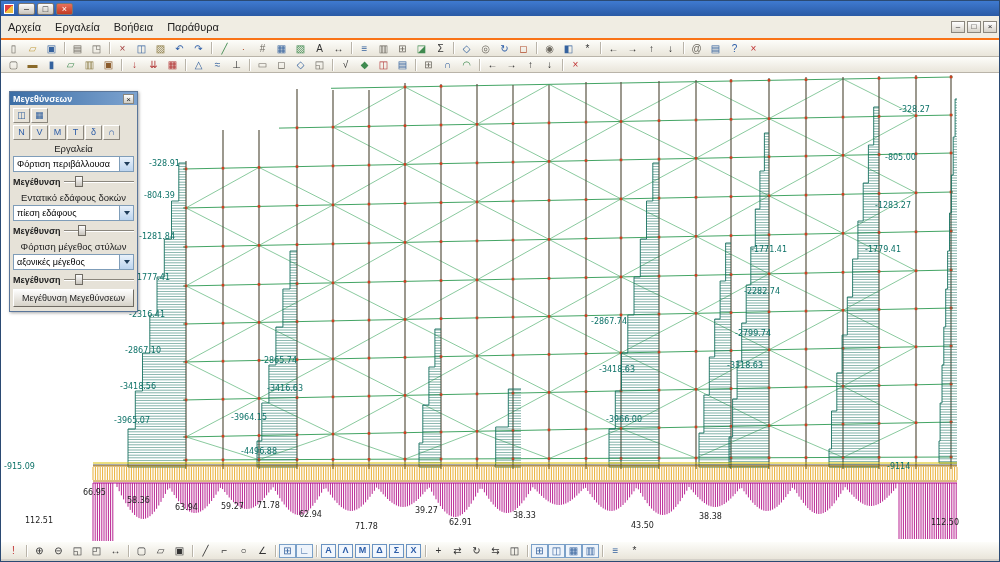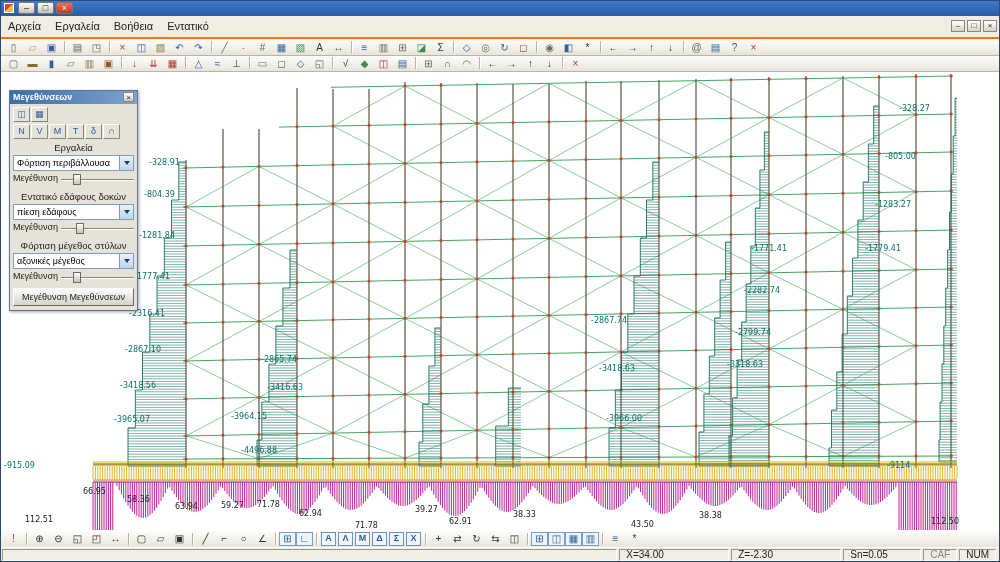--- a/index.html
+++ b/index.html
@@ -54,21 +54,21 @@
   .pal-body { padding:3px 3px 4px 3px; }
   .pal-icons { display:flex; margin-bottom:2px; }
   .pal-icons .tbi { width:17px; height:15px; border:1px solid; border-color:#fff #8a867d #8a867d #fff;
                     background:#e6e2d8; font-size:9px; margin-right:1px;}
   .pal-label { text-align:center; color:#222; margin:3px 0 2px 0; }
   .combo { height:16px; background:#fff; border:1px solid #7f9db9; display:flex; align-items:center; margin-bottom:2px;}
   .combo-text { flex:1; padding:0 3px; font-size:9px; white-space:nowrap; overflow:hidden; }
   .combo-btn { width:14px; height:14px; background:linear-gradient(#eaf2fb,#bcd4ee); border-left:1px solid #7f9db9;
                display:flex; align-items:center; justify-content:center; }
   .arr { width:0; height:0; border-left:3px solid transparent; border-right:3px solid transparent; border-top:4px solid #1f3d5a; }
-  .pal-row { display:flex; align-items:flex-start; height:15px; margin-bottom:2px; }
+  .pal-row { display:flex; align-items:center; height:15px; margin-bottom:2px;font-weight:bold; }
   .pal-small { font-size:9px; color:#222; margin-right:3px; white-space:nowrap;}
   .slider { flex:1; position:relative; height:13px; }
   .slider .track { position:absolute; left:0; right:0; top:6px; height:2px;
                    background:#8a867d; border-bottom:1px solid #fff; }
   .slider .thumb { position:absolute; top:1px; width:8px; height:11px; background:linear-gradient(#fdfdfd,#c8c4bc);
                    border:1px solid #6f6b63; }
   .pal-btn { width:100%; height:18px; background:linear-gradient(#fdfdfd,#d6d2c8); border:1px solid;
              border-color:#fff #6f6b63 #6f6b63 #fff; font-size:9px; text-align:center; line-height:16px; color:#222;}
 
   
@@ -90,21 +90,21 @@
       <div class="wbtn">–</div>
       <div class="wbtn">□</div>
       <div class="wbtn close">×</div>
     </div>
   </div>
 
   <div class="menubar">
     <span class="menu-item">Αρχεία</span>
     <span class="menu-item">Εργαλεία</span>
     <span class="menu-item">Βοήθεια</span>
-    <span class="menu-item">Εντατικό</span>
+    <span class="menu-item">Παράθυρα</span>
     <span class="menu-spacer"></span>
     <span class="mdi-btn">–</span>
     <span class="mdi-btn">□</span>
     <span class="mdi-btn">×</span>
   </div>
 
   <div class="toolbar" id="toolbar1">
       <div class="tbi" style="color: rgb(107, 103, 94);">▯</div>
       <div class="tbi" style="color: rgb(192, 154, 58);">▱</div>
       <div class="tbi" style="color: rgb(53, 98, 158);">▣</div>
@@ -2352,22 +2352,14 @@
       <div class="sep"></div>
       <div class="tbi framed" style="color: rgb(53, 98, 158);">⊞</div>
       <div class="tbi framed" style="color: rgb(53, 98, 158);">◫</div>
       <div class="tbi framed" style="color: rgb(53, 98, 158);">▦</div>
       <div class="tbi framed" style="color: rgb(53, 98, 158);">▥</div>
       <div class="sep"></div>
       <div class="tbi" style="color: rgb(53, 98, 158);">≡</div>
       <div class="tbi" style="color: rgb(51, 51, 51);">*</div>
     </div>
 
-  <div class="statusbar">
-    <div class="sseg grow"></div>
-    <div class="sseg" style="width:110px">X=34.00</div>
-    <div class="sseg" style="width:110px">Z=-2.30</div>
-    <div class="sseg" style="width:78px">Sn=0.05</div>
-    <div class="sseg dim">CAF</div>
-    <div class="sseg">NUM</div>
-  </div>
 
 </div>
 
 </body></html>

